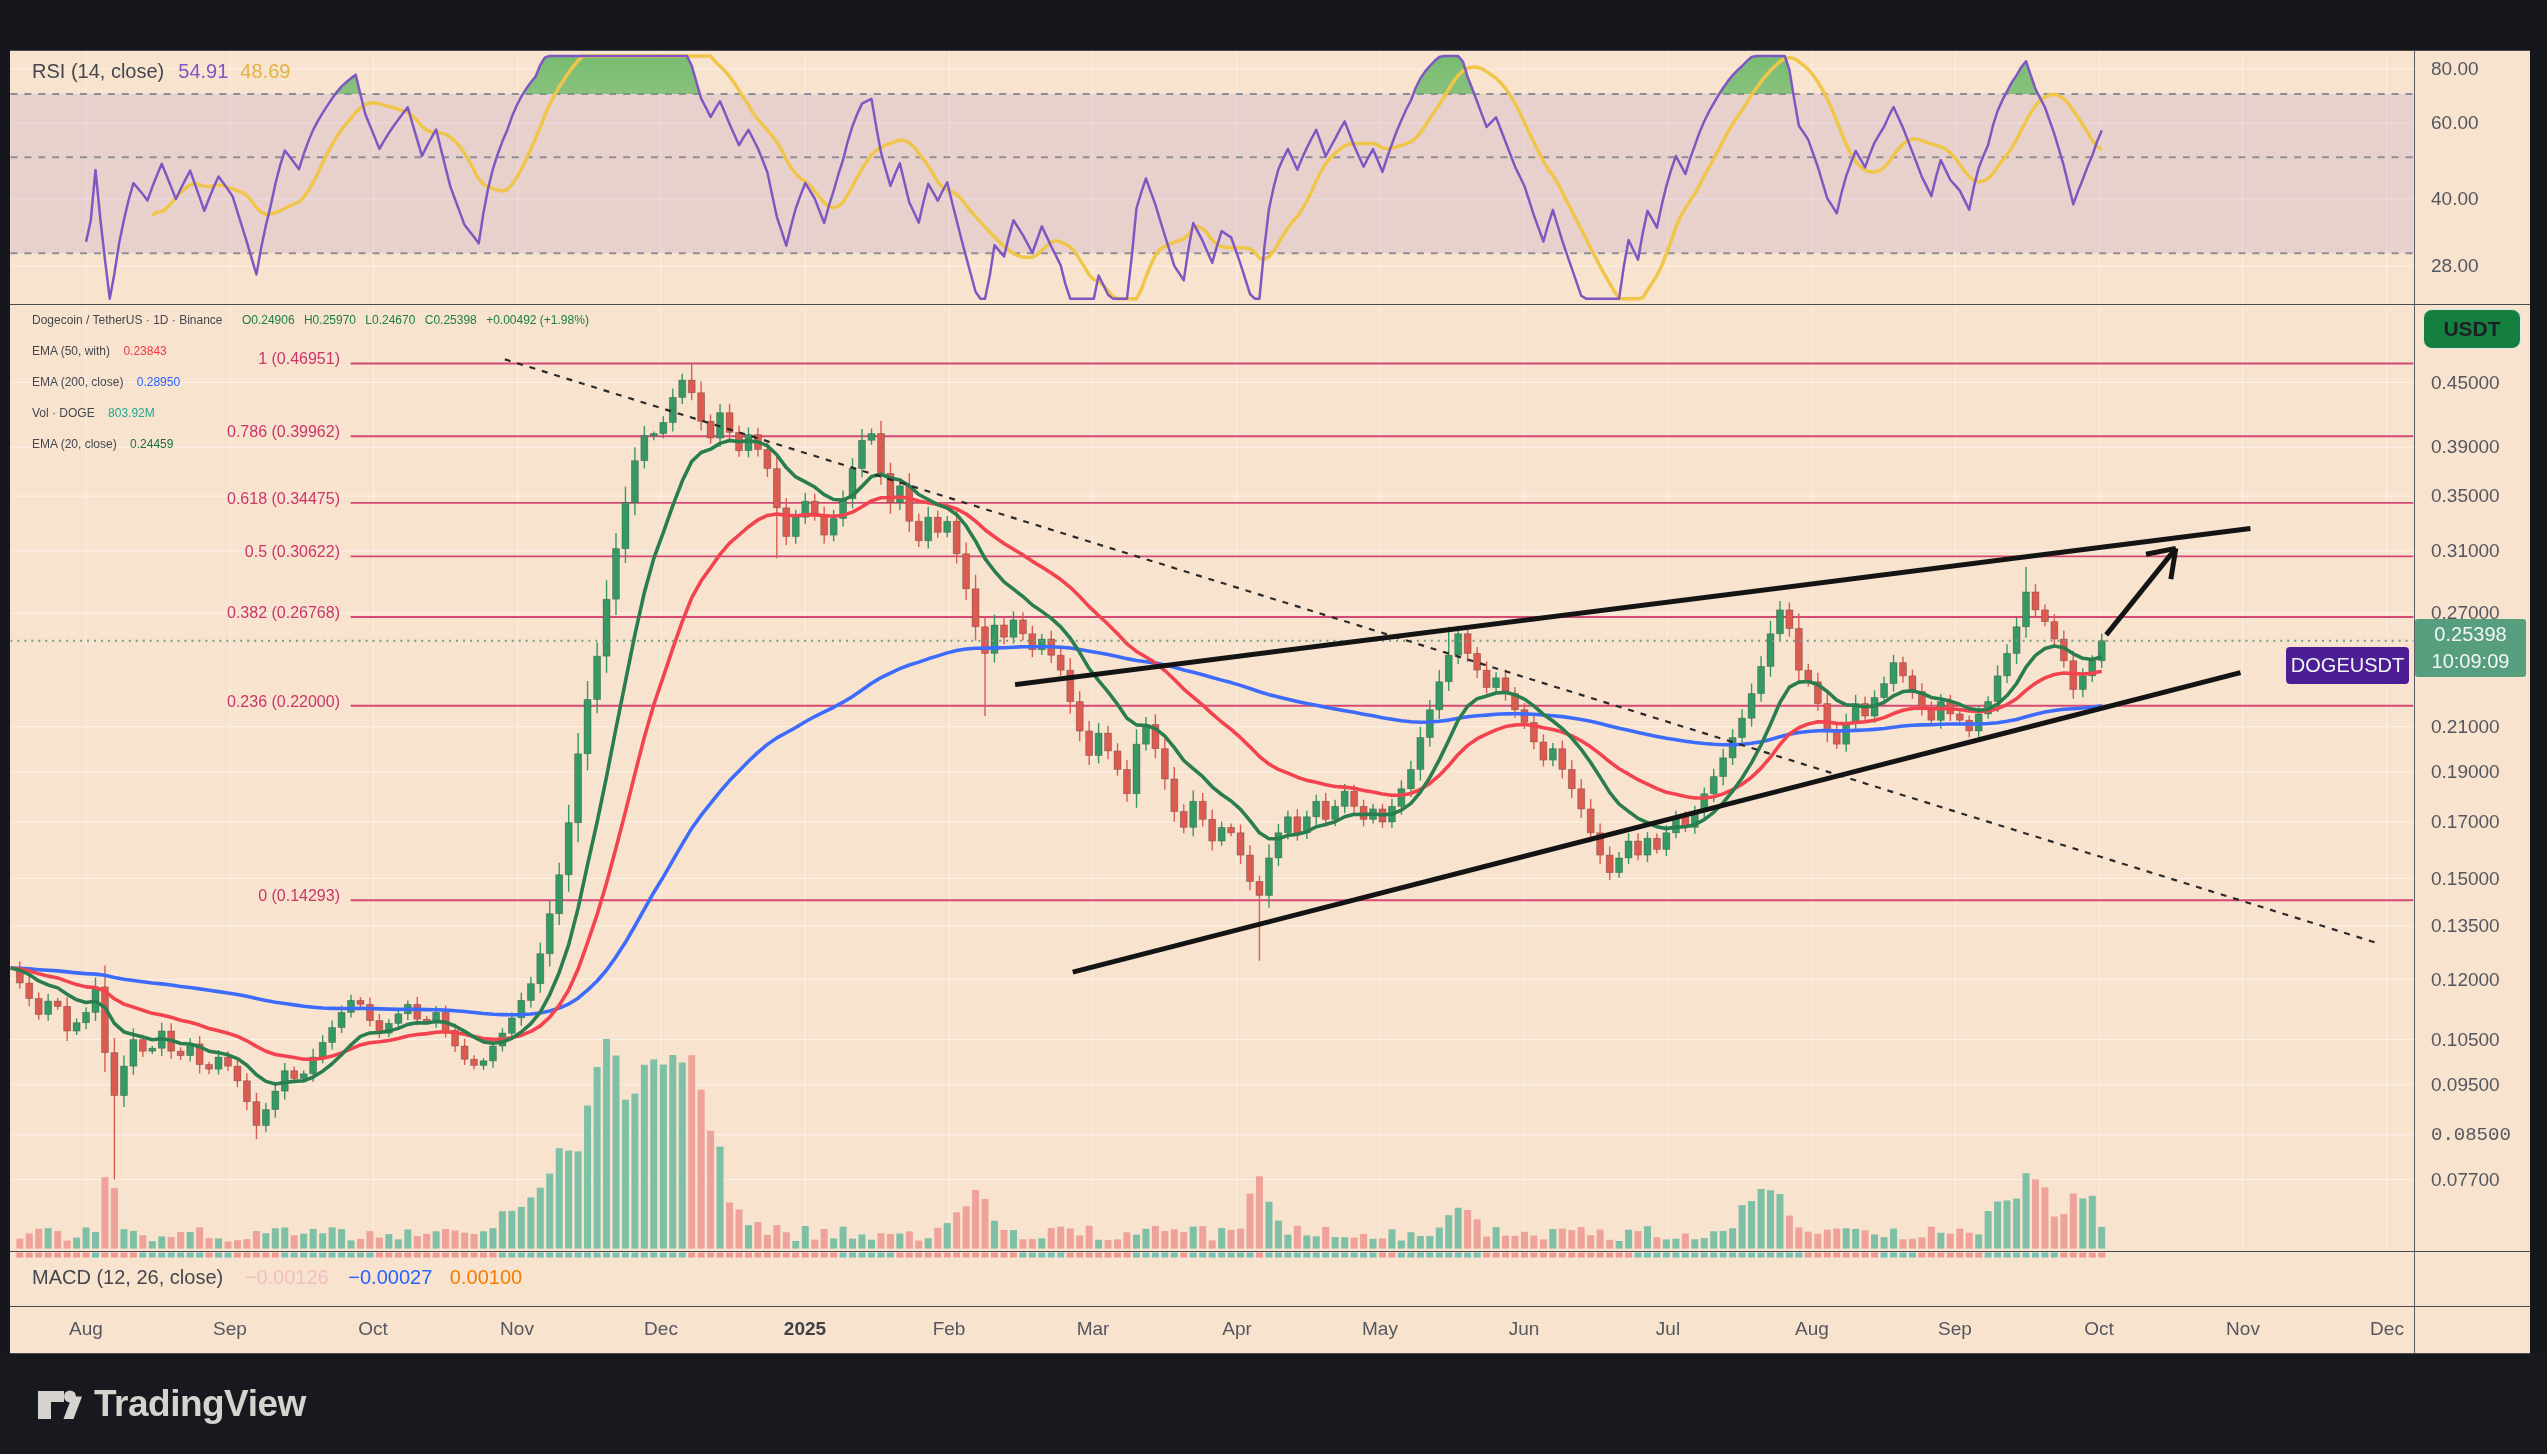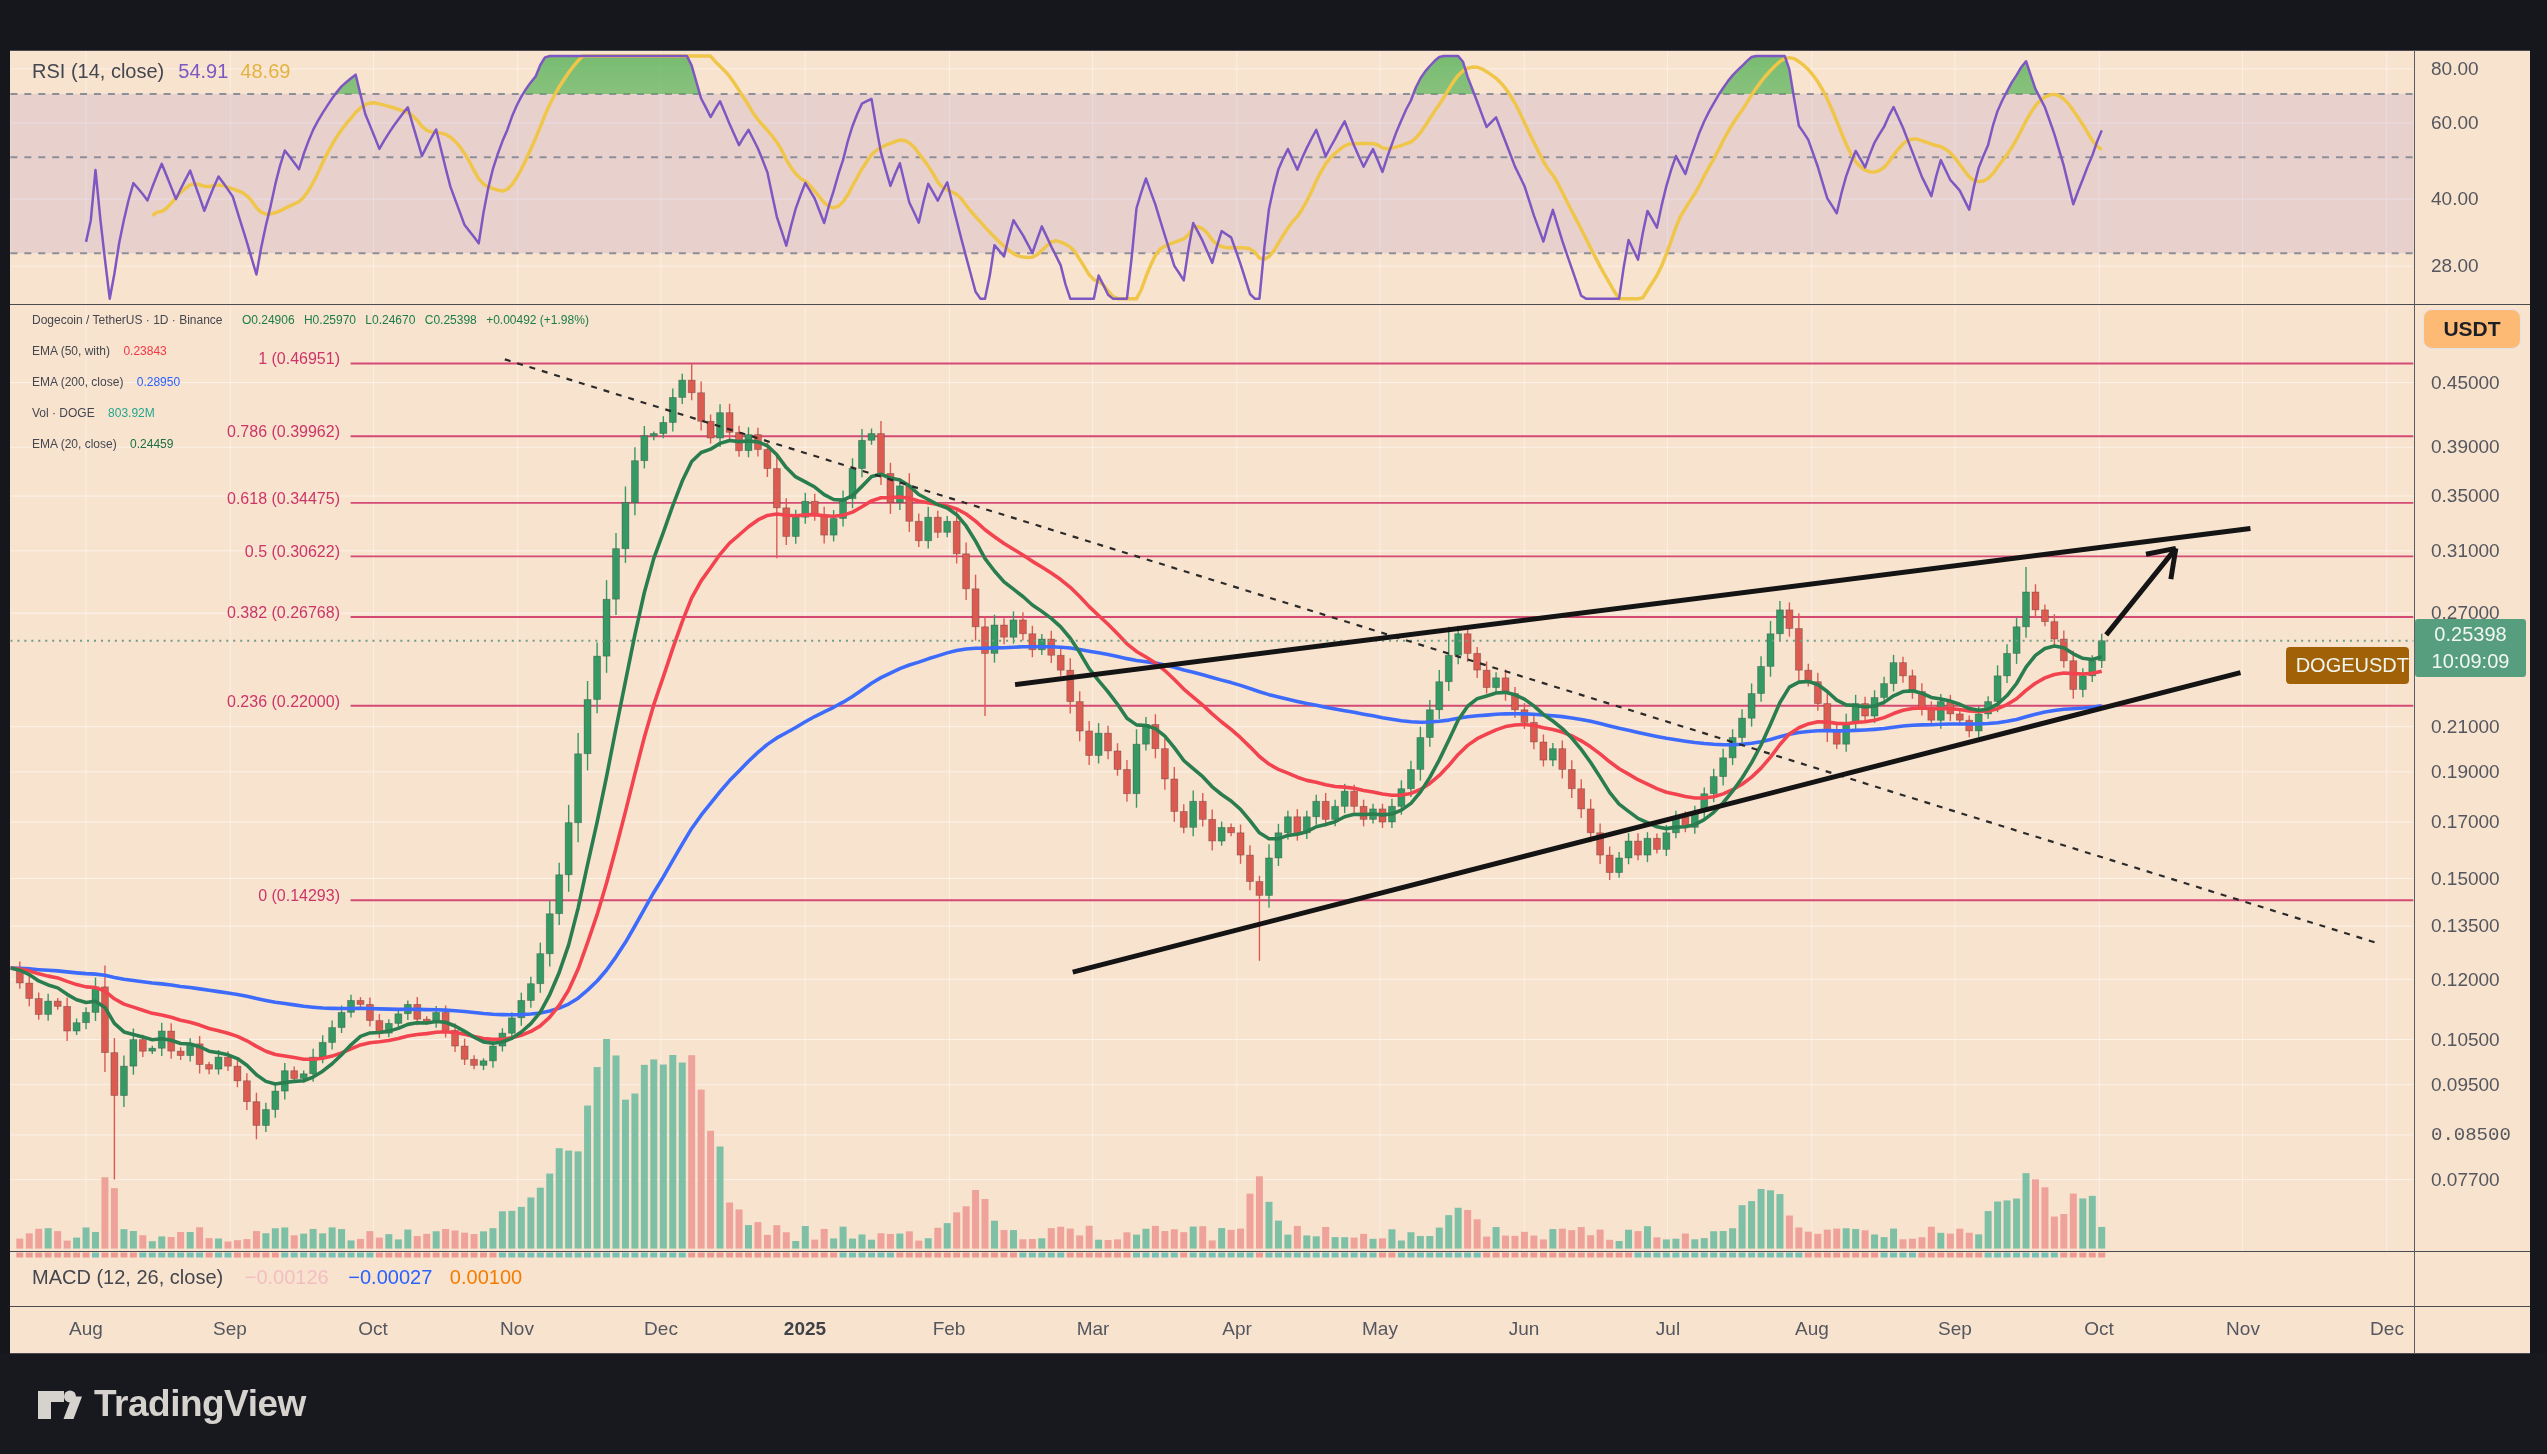--- a/index.html
+++ b/index.html
@@ -23,23 +23,23 @@
   .legend-row .first{margin-left:16px;}
   .legend-row .red{color:#f23645;margin-left:10px;}
   .legend-row .blue{color:#2962ff;margin-left:10px;}
   .legend-row .teal{color:#23a78e;margin-left:10px;}
   .legend-row .dgreen{color:#1d6e42;margin-left:10px;}
   
   .fib-label{width:330px;text-align:right;font-size:16px;color:#cc3568;white-space:nowrap;z-index:3;}
   
   #axis-col{left:2415px;top:50px;width:115px;height:1304px;z-index:3;}
   .axis-label{position:absolute;left:0px;width:109px;font-size:19px;color:#55575f;text-align:left;padding-left:16px;white-space:nowrap;}
-  #usdt-btn{position:absolute;left:8px;top:259px;width:96px;height:38px;background:#fdba74;border:1px solid #e0e3eb;border-radius:9px;color:#1c1f26;font-size:21px;font-weight:700;text-align:center;line-height:38px;}
+  #usdt-btn{position:absolute;left:8px;top:259px;width:96px;height:38px;background:#15803d;border:1px solid #e0e3eb;border-radius:9px;color:#1c1f26;font-size:21px;font-weight:700;text-align:center;line-height:38px;}
   #price-badge{position:absolute;left:0px;top:569px;width:111px;height:56px;background:#579e7e;border-radius:3px;color:#f2f7f4;font-size:20px;text-align:center;line-height:27px;padding-top:2px;}
-  #symbol-badge{left:2286px;top:647px;width:123px;height:37px;background:#a16207;border-radius:4px;color:#eef5f1;font-size:20px;text-align:right;line-height:37px;z-index:3;}
+  #symbol-badge{left:2286px;top:647px;width:123px;height:37px;background:#4c1d95;border-radius:4px;color:#eef5f1;font-size:20px;text-align:center;line-height:37px;z-index:3;}
   
   #macd-legend{left:32px;top:1266px;font-size:20px;color:#45474e;white-space:nowrap;}
   #macd-legend .hist{color:#f3bec2;margin-left:16px;}
   #macd-legend .macd{color:#2962ff;margin-left:14px;}
   #macd-legend .signal{color:#f57c00;margin-left:12px;}
   
   .month-label{position:absolute;top:1318px;width:80px;margin-left:-40px;text-align:center;font-size:19px;color:#55575f;z-index:3;}
   .month-label.bold{font-weight:700;color:#3f4147;}
   
   #footer{left:0;top:1354px;width:2547px;height:100px;background:#17191e;z-index:4;}

